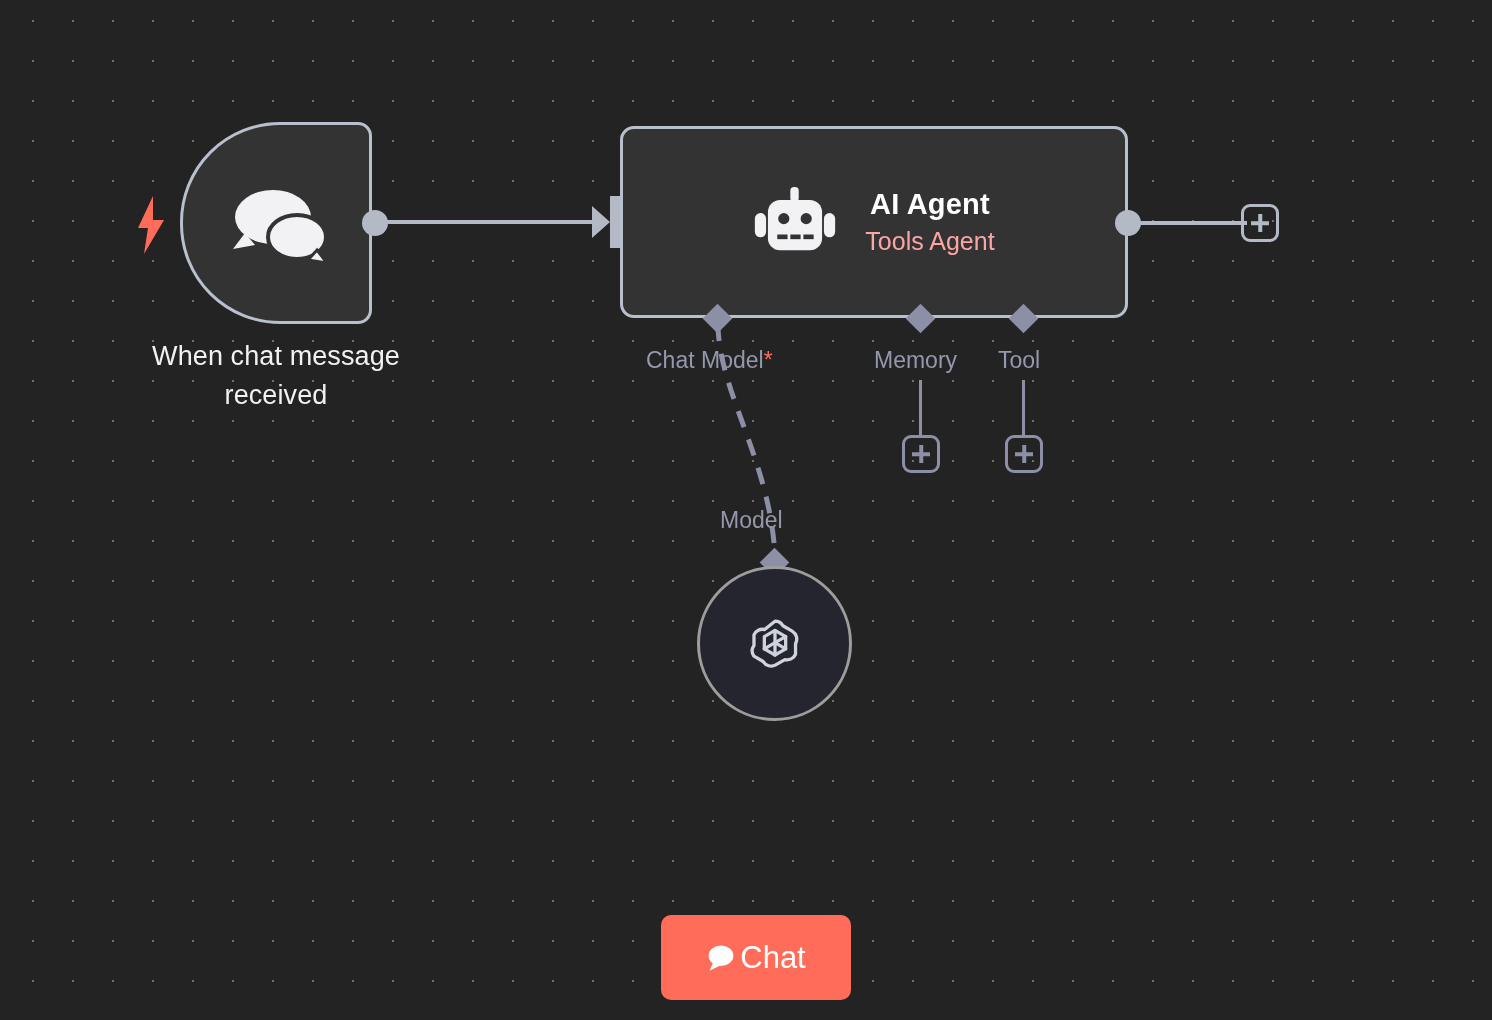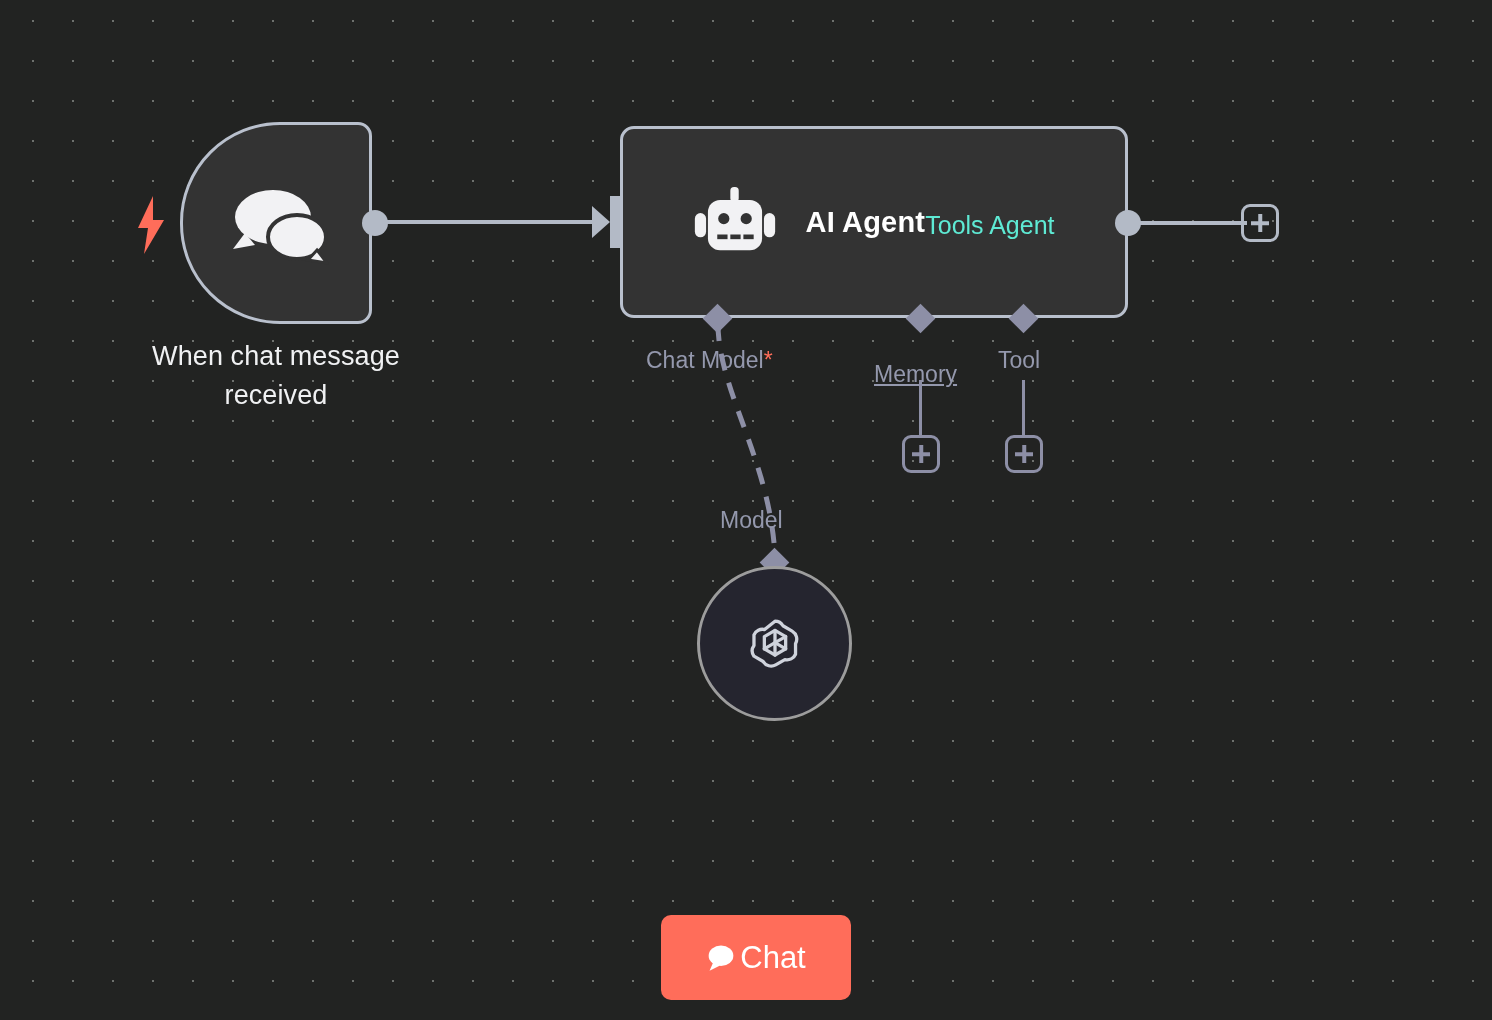--- a/index.html
+++ b/index.html
@@ -114,29 +114,29 @@
     height: 192px;
     background: #333333;
     border: 3px solid #b9c0cd;
     border-radius: 14px;
     box-sizing: border-box;
     display: flex;
     align-items: center;
     justify-content: center;
     gap: 28px;
   }
-  #agent-node .titles { display: flex; flex-direction: row; align-items: center; }
+  #agent-node .titles { display: flex; flex-direction: column; align-items: center; }
   .agent-title {
     color: #ffffff;
     font-size: 29px;
     font-weight: bold;
     letter-spacing: 0.2px;
   }
   .agent-subtitle {
-    color: #5eead4;
+    color: #fca5a5;
     font-size: 25px;
     margin-top: 6px;
     font-weight: 400;
   }
 
   
   #agent-input {
     position: absolute;
     left: 592px;
     top: 196px;
@@ -267,21 +267,21 @@
   <div class="dot-endpoint" style="left:1115px; top:210px;"></div>
   <div class="wire" style="left:1137px; top:221px; width:110px; height:4px;"></div>
   <div class="plus-box" style="left:1241px; top:204px;" aria-label="+"></div>
 
   <div class="diamond" style="left:707px; top:308px;"></div>
   <div class="endpoint-label" style="left:646px; top:347px;">
     <span>Chat Model</span><span class="req-star">*</span>
   </div>
 
   <div class="diamond" style="left:910px; top:308px;"></div>
-  <div class="endpoint-label" style="left:874px; top:361px;text-decoration:underline;">Memory</div>
+  <div class="endpoint-label" style="left:874px; top:347px;">Memory</div>
   <div class="wire wire-v" style="left:919px; top:380px; height:58px;"></div>
   <div class="plus-box sub" style="left:902px; top:435px;" aria-label="+"></div>
 
   <div class="diamond" style="left:1013px; top:308px;"></div>
   <div class="endpoint-label" style="left:998px; top:347px;">Tool</div>
   <div class="wire wire-v" style="left:1022px; top:380px; height:58px;"></div>
   <div class="plus-box sub" style="left:1005px; top:435px;" aria-label="+"></div>
 
   <svg style="position:absolute; left:690px; top:320px; width:140px; height:250px;" viewBox="0 0 140 250">
     <path d="M28 4 C 28 70, 80 140, 85 236" stroke="#8d8fa6" stroke-width="5" fill="none" stroke-dasharray="17 13" stroke-linecap="butt"></path>

